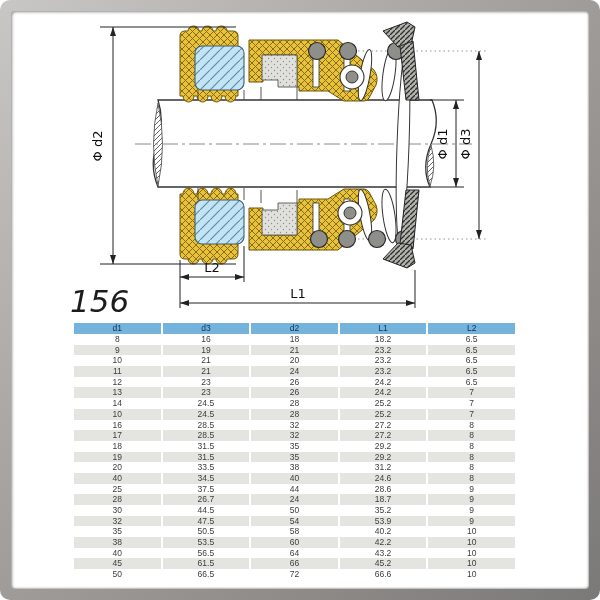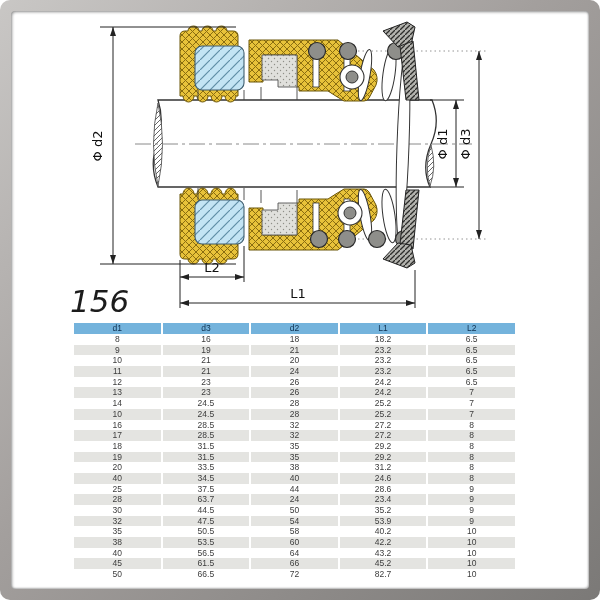--- a/index.html
+++ b/index.html
@@ -262,23 +262,23 @@
           </div>
           <div class="trow">
             <div class="tcell">25</div>
             <div class="tcell">37.5</div>
             <div class="tcell">44</div>
             <div class="tcell">28.6</div>
             <div class="tcell">9</div>
           </div>
           <div class="trow alt">
             <div class="tcell">28</div>
-            <div class="tcell">63.7</div>
+            <div class="tcell">26.7</div>
             <div class="tcell">24</div>
-            <div class="tcell">23.4</div>
+            <div class="tcell">18.7</div>
             <div class="tcell">9</div>
           </div>
           <div class="trow">
             <div class="tcell">30</div>
             <div class="tcell">44.5</div>
             <div class="tcell">50</div>
             <div class="tcell">35.2</div>
             <div class="tcell">9</div>
           </div>
           <div class="trow alt">
@@ -313,20 +313,20 @@
             <div class="tcell">45</div>
             <div class="tcell">61.5</div>
             <div class="tcell">66</div>
             <div class="tcell">45.2</div>
             <div class="tcell">10</div>
           </div>
           <div class="trow">
             <div class="tcell">50</div>
             <div class="tcell">66.5</div>
             <div class="tcell">72</div>
-            <div class="tcell">82.7</div>
+            <div class="tcell">66.6</div>
             <div class="tcell">10</div>
           </div>
         </div>
     </div>
 
   </div>
 </div>
 
 </body></html>

